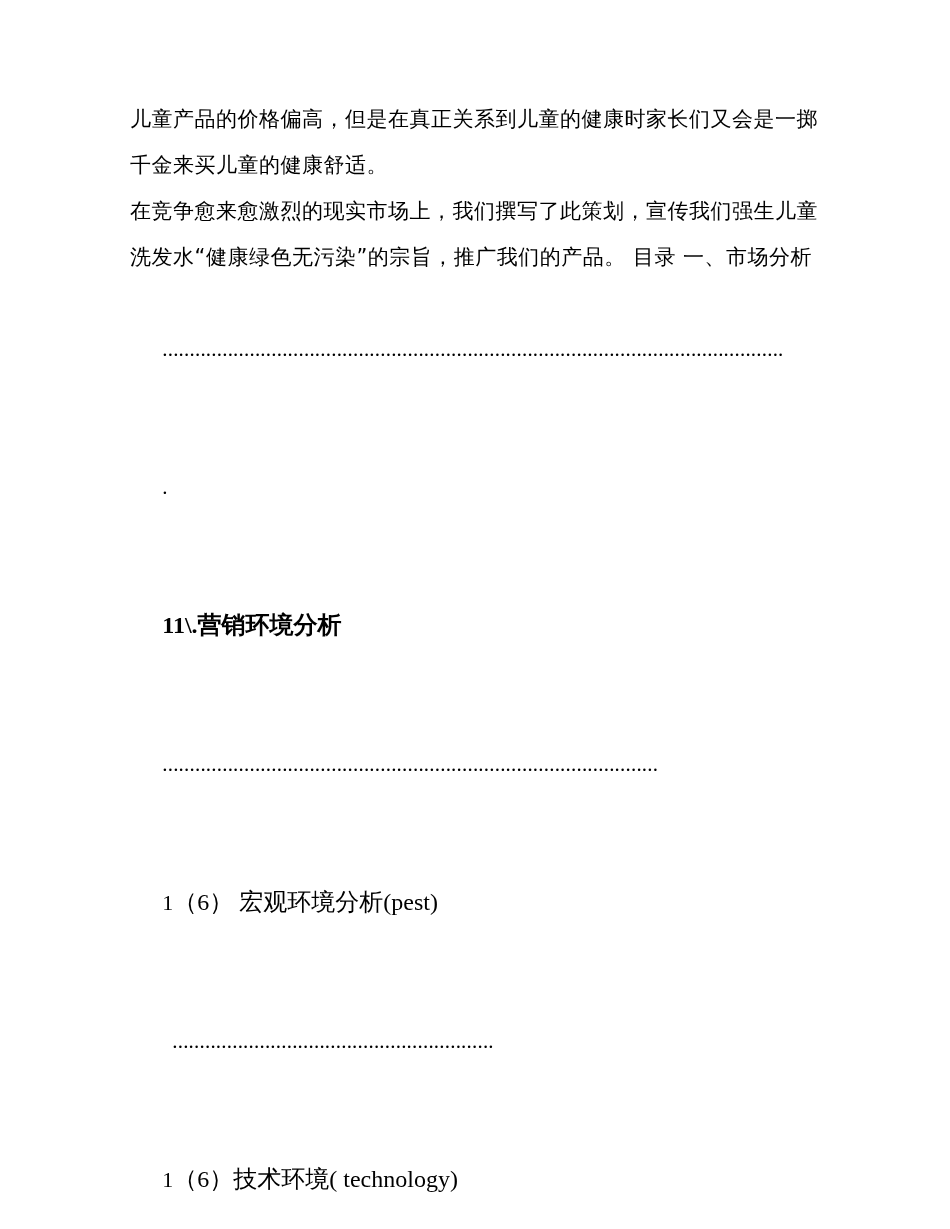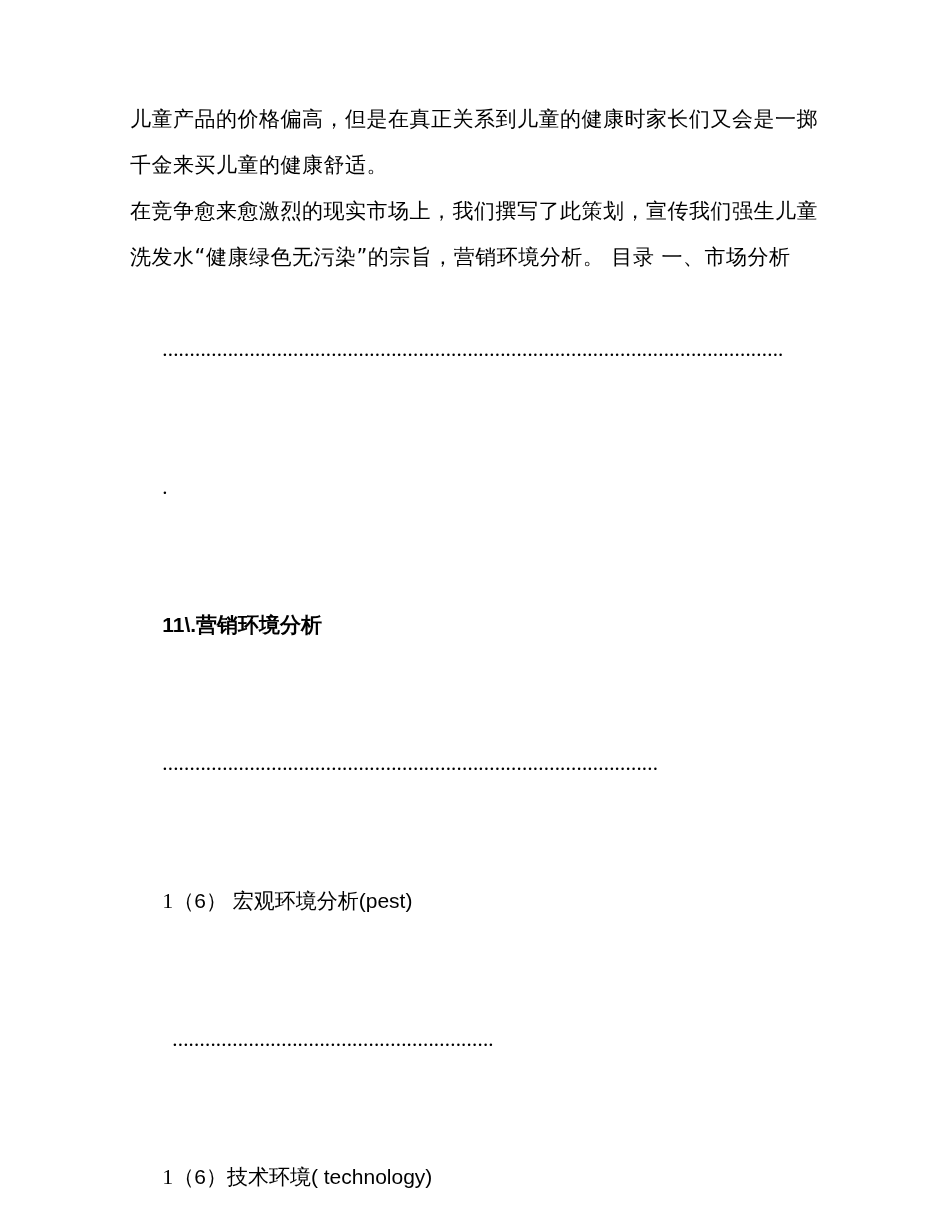--- a/index.html
+++ b/index.html
@@ -35,22 +35,22 @@
     font-size: 21px;
   }
   .toc-line {
     font-size: 21.5px;
     line-height: 46px;
     margin: 0;
     white-space: pre-wrap;
     word-break: break-all;
   }
   .toc-line .lbl {
-    font-family: Liberation Sans, sans-serif;
-    font-size: 21px;
+    font-family: Liberation Serif, serif;
+    font-size: 24px;
   }
   .toc-line .lbl.bold {
     font-weight: bold;
   }
   .dots {
     font-family: "Liberation Serif", serif;
     font-size: 21px;
     letter-spacing: 0.2px;
   }
   .num {
@@ -63,21 +63,21 @@
   }
 </style>
 </head>
 <body>
 
 <div class="page">
   <div class="content">
 
     <p class="para body">儿童产品的价格偏高，但是在真正关系到儿童的健康时家长们又会是一掷千金来买儿童的健康舒适。</p>
 
-    <p class="para body">在竞争愈来愈激烈的现实市场上，我们撰写了此策划，宣传我们强生儿童洗发水“健康绿色无污染”的宗旨，营销环境分析。 目录 一、市场分析</p>
+    <p class="para body">在竞争愈来愈激烈的现实市场上，我们撰写了此策划，宣传我们强生儿童洗发水“健康绿色无污染”的宗旨，推广我们的产品。 目录 一、市场分析</p>
 
     <div class="toc-line">
       <span class="dots">..................................................................................................................</span>
     </div>
     <div class="toc-line">
       <span class="dots">.</span>
     </div>
 
     <div class="toc-line">
       <span class="lbl bold">11\.营销环境分析</span>

